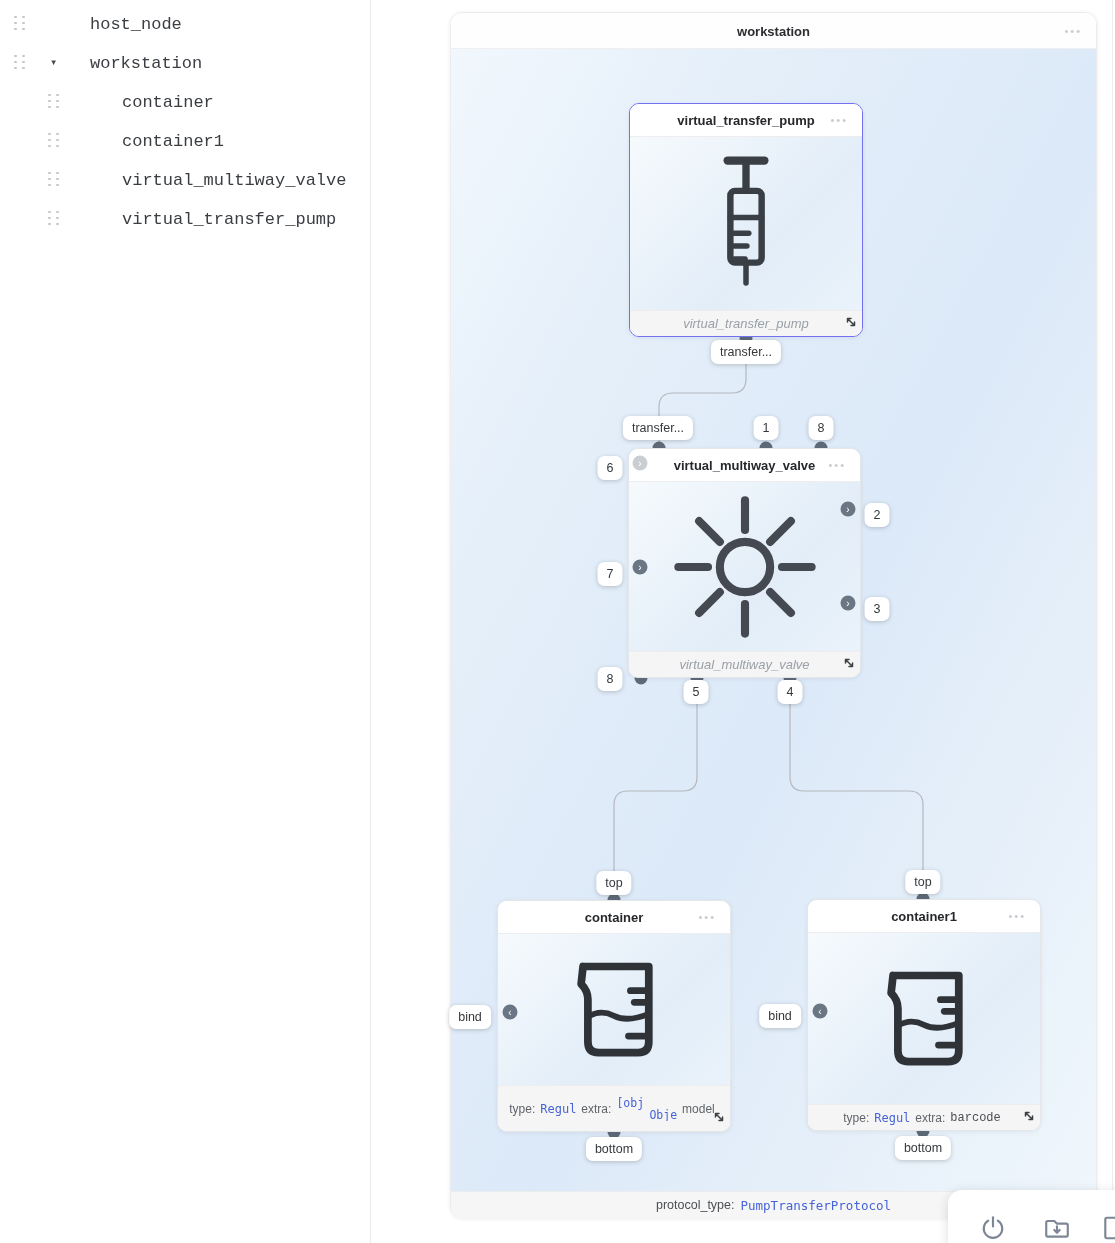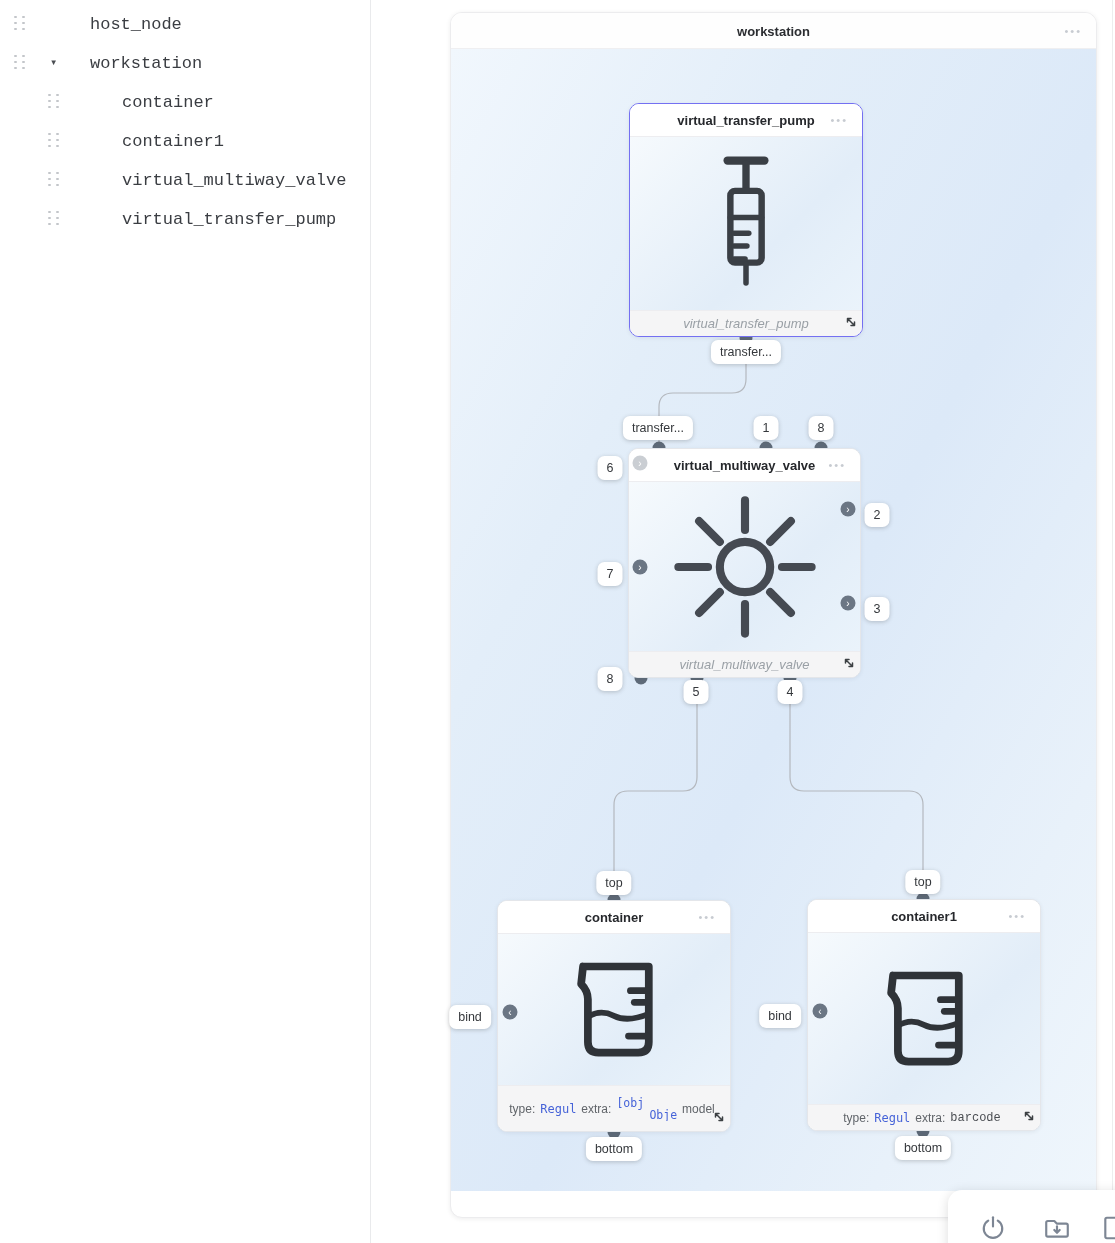--- a/index.html
+++ b/index.html
@@ -336,20 +336,24 @@
       <span class="plabel" style="left:339px; top:643px;">4</span>
       <span class="plabel" style="left:163px; top:834px;">top</span>
       <span class="plabel" style="left:19px; top:968px;">bind</span>
       <span class="plabel" style="left:163px; top:1100px;">bottom</span>
       <span class="plabel" style="left:472px; top:833px;">top</span>
       <span class="plabel" style="left:329px; top:967px;">bind</span>
       <span class="plabel" style="left:472px; top:1099px;">bottom</span>
 
     </div>
 
+    <div id="panel-footer">
+      <span class="f-label">protocol_type:</span>
+      <span class="mono-blue">PumpTransferProtocol</span>
+    </div>
   </div>
 
   <div id="toolbar">
     <span class="tb-btn" style="left:31px;">
       <svg width="28" height="28" viewBox="0 0 26 26" fill="none" stroke="#7d8694" stroke-width="2" stroke-linecap="round">
         <path d="M8.6,6.2 A8.6,8.6 0 1 0 17.4,6.2"></path>
         <path d="M13,3 V11.5"></path>
       </svg>
     </span>
     <span class="tb-btn" style="left:95px;">

